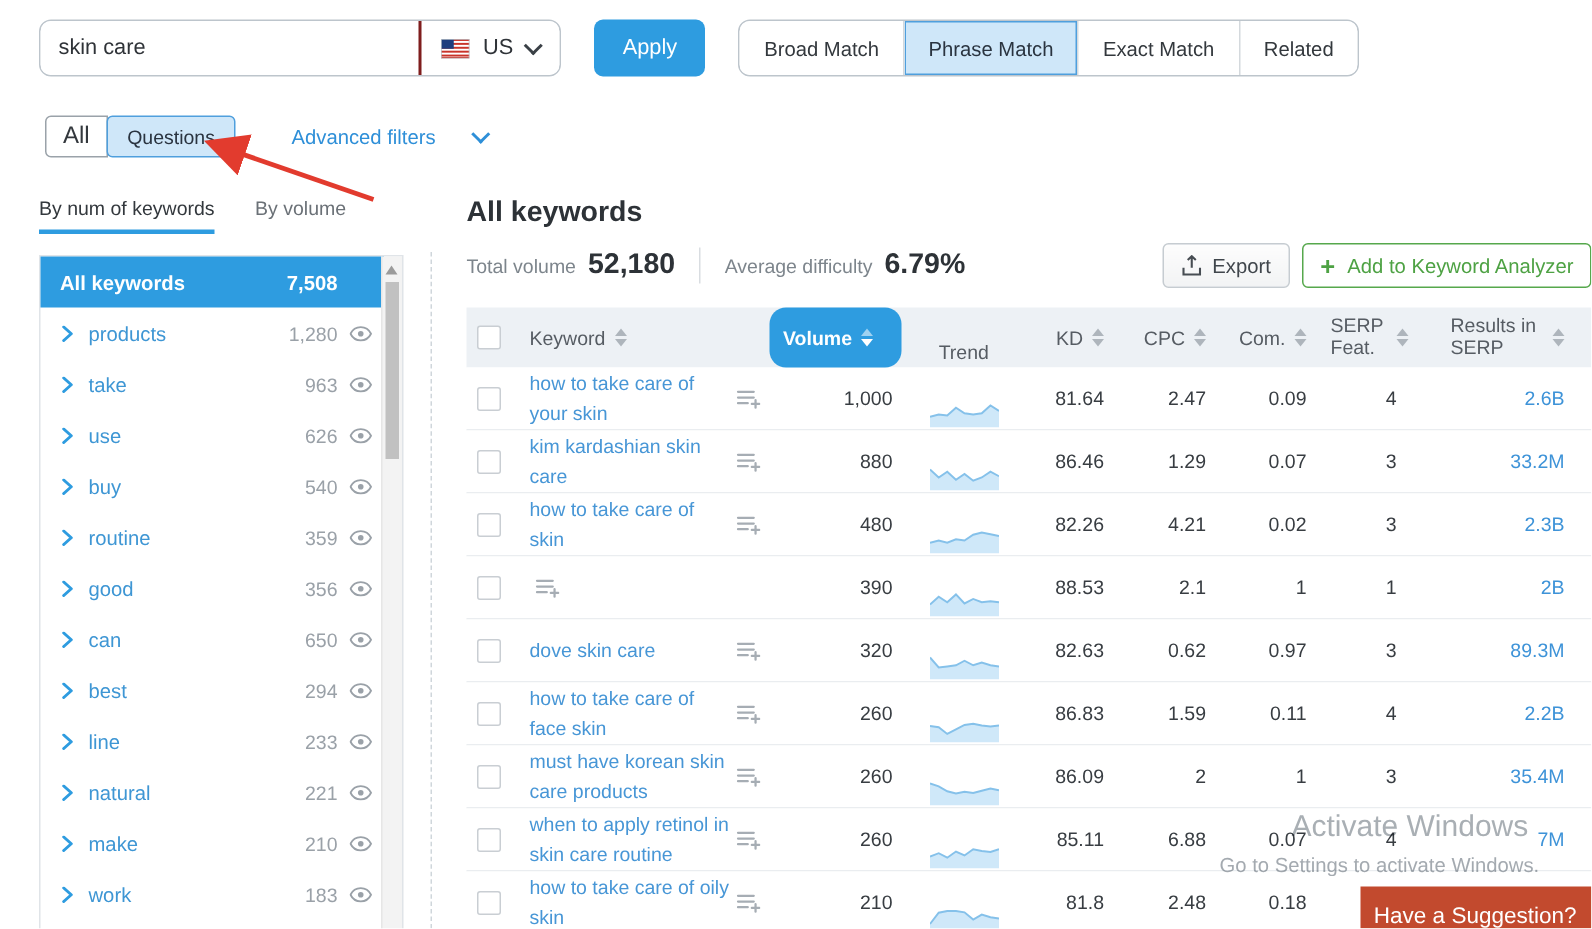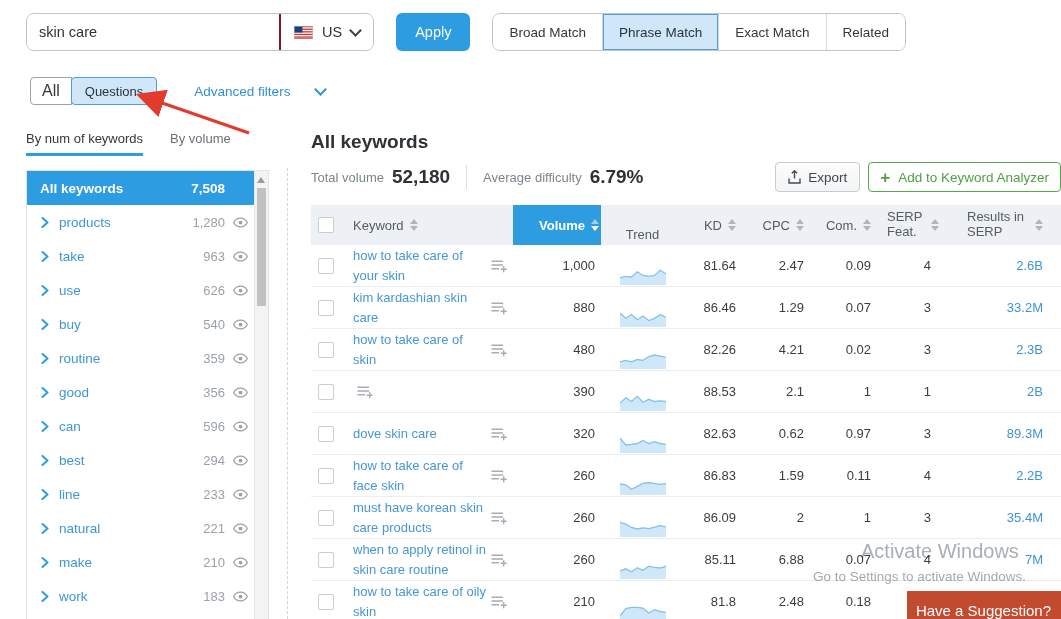--- a/index.html
+++ b/index.html
@@ -54,21 +54,21 @@
   .addbtn{height:30px;display:flex;align-items:center;gap:8px;padding:0 11px;border:1px solid #56a84c;border-radius:4px;
           background:#fff;font-size:13.5px;color:#4ea244;font-family:inherit;cursor:pointer;}
   .plus{font-size:17px;font-weight:bold;line-height:1;}
   
   .table{margin-top:13px;font-size:13px;}
   .thead{display:flex;background:#edf1f5;height:40px;align-items:stretch;color:#565c63;}
   .hcell{display:flex;align-items:center;box-sizing:border-box;cursor:pointer;}
   .h-cb{justify-content:center;cursor:default;}
   .h-kw{padding-left:12px;}
   .h-num{justify-content:flex-end;padding-right:6px;}
-  .h-vol{background:#2e9ce0;color:#fff;font-weight:bold;justify-content:flex-end;padding-right:2px;}
+  .h-vol{background:#2e9ce0;color:#fff;font-weight:bold;justify-content:flex-end;padding-right:19px;border-radius:11px;}
   .h-tr{justify-content:center;cursor:default;}
   .lbl2{line-height:1.15;}
   .c-cb{width:30px;}  .c-kw{width:172px;}  .c-vol{width:88px;}  .c-tr{width:83px;margin-top:19px;}
   .c-kd{width:58px;}  .c-cpc{width:68px;}  .c-com{width:67px;} .c-sf{width:68px;} .c-res{width:104px;}
   .sort{display:inline-flex;flex-direction:column;gap:2px;margin-left:6px;}
   .s-up{width:0;height:0;border-left:4px solid transparent;border-right:4px solid transparent;border-bottom:5px solid #aeb5bc;}
   .s-down{width:0;height:0;border-left:4px solid transparent;border-right:4px solid transparent;border-top:5px solid #aeb5bc;}
   .sort.vol .s-up{border-bottom-color:#9fd2f1;}
   .sort.vol .s-down{border-top-color:#ffffff;}
   .trow{display:flex;align-items:center;border-bottom:1px solid #eaedf0;min-height:41px;background:#fff;}
@@ -244,21 +244,21 @@
             </svg>
           </span>
         </div>
         <div class="sl-row">
           <span class="sl-chev">
             <svg width="8" height="11" viewBox="0 0 8 11">
               <path d="M1.5 1l5 4.5-5 4.5" stroke="#2e9ce0" stroke-width="2" fill="none" stroke-linecap="round" stroke-linejoin="round"></path>
             </svg>
           </span>
           <span class="sl-label">can</span>
-          <span class="sl-count">596</span>
+          <span class="sl-count">650</span>
           <span class="eye">
             <svg width="15" height="11" viewBox="0 0 16 11">
               <path d="M8 .8C4.8.8 2.1 2.6.7 5.5 2.1 8.4 4.8 10.2 8 10.2s5.9-1.8 7.3-4.7C13.9 2.6 11.2.8 8 .8z" fill="none" stroke="#9aa1a8" stroke-width="1.3"></path>
               <circle cx="8" cy="5.5" r="2" fill="#9aa1a8"></circle>
             </svg>
           </span>
         </div>
         <div class="sl-row">
           <span class="sl-chev">
             <svg width="8" height="11" viewBox="0 0 8 11">

